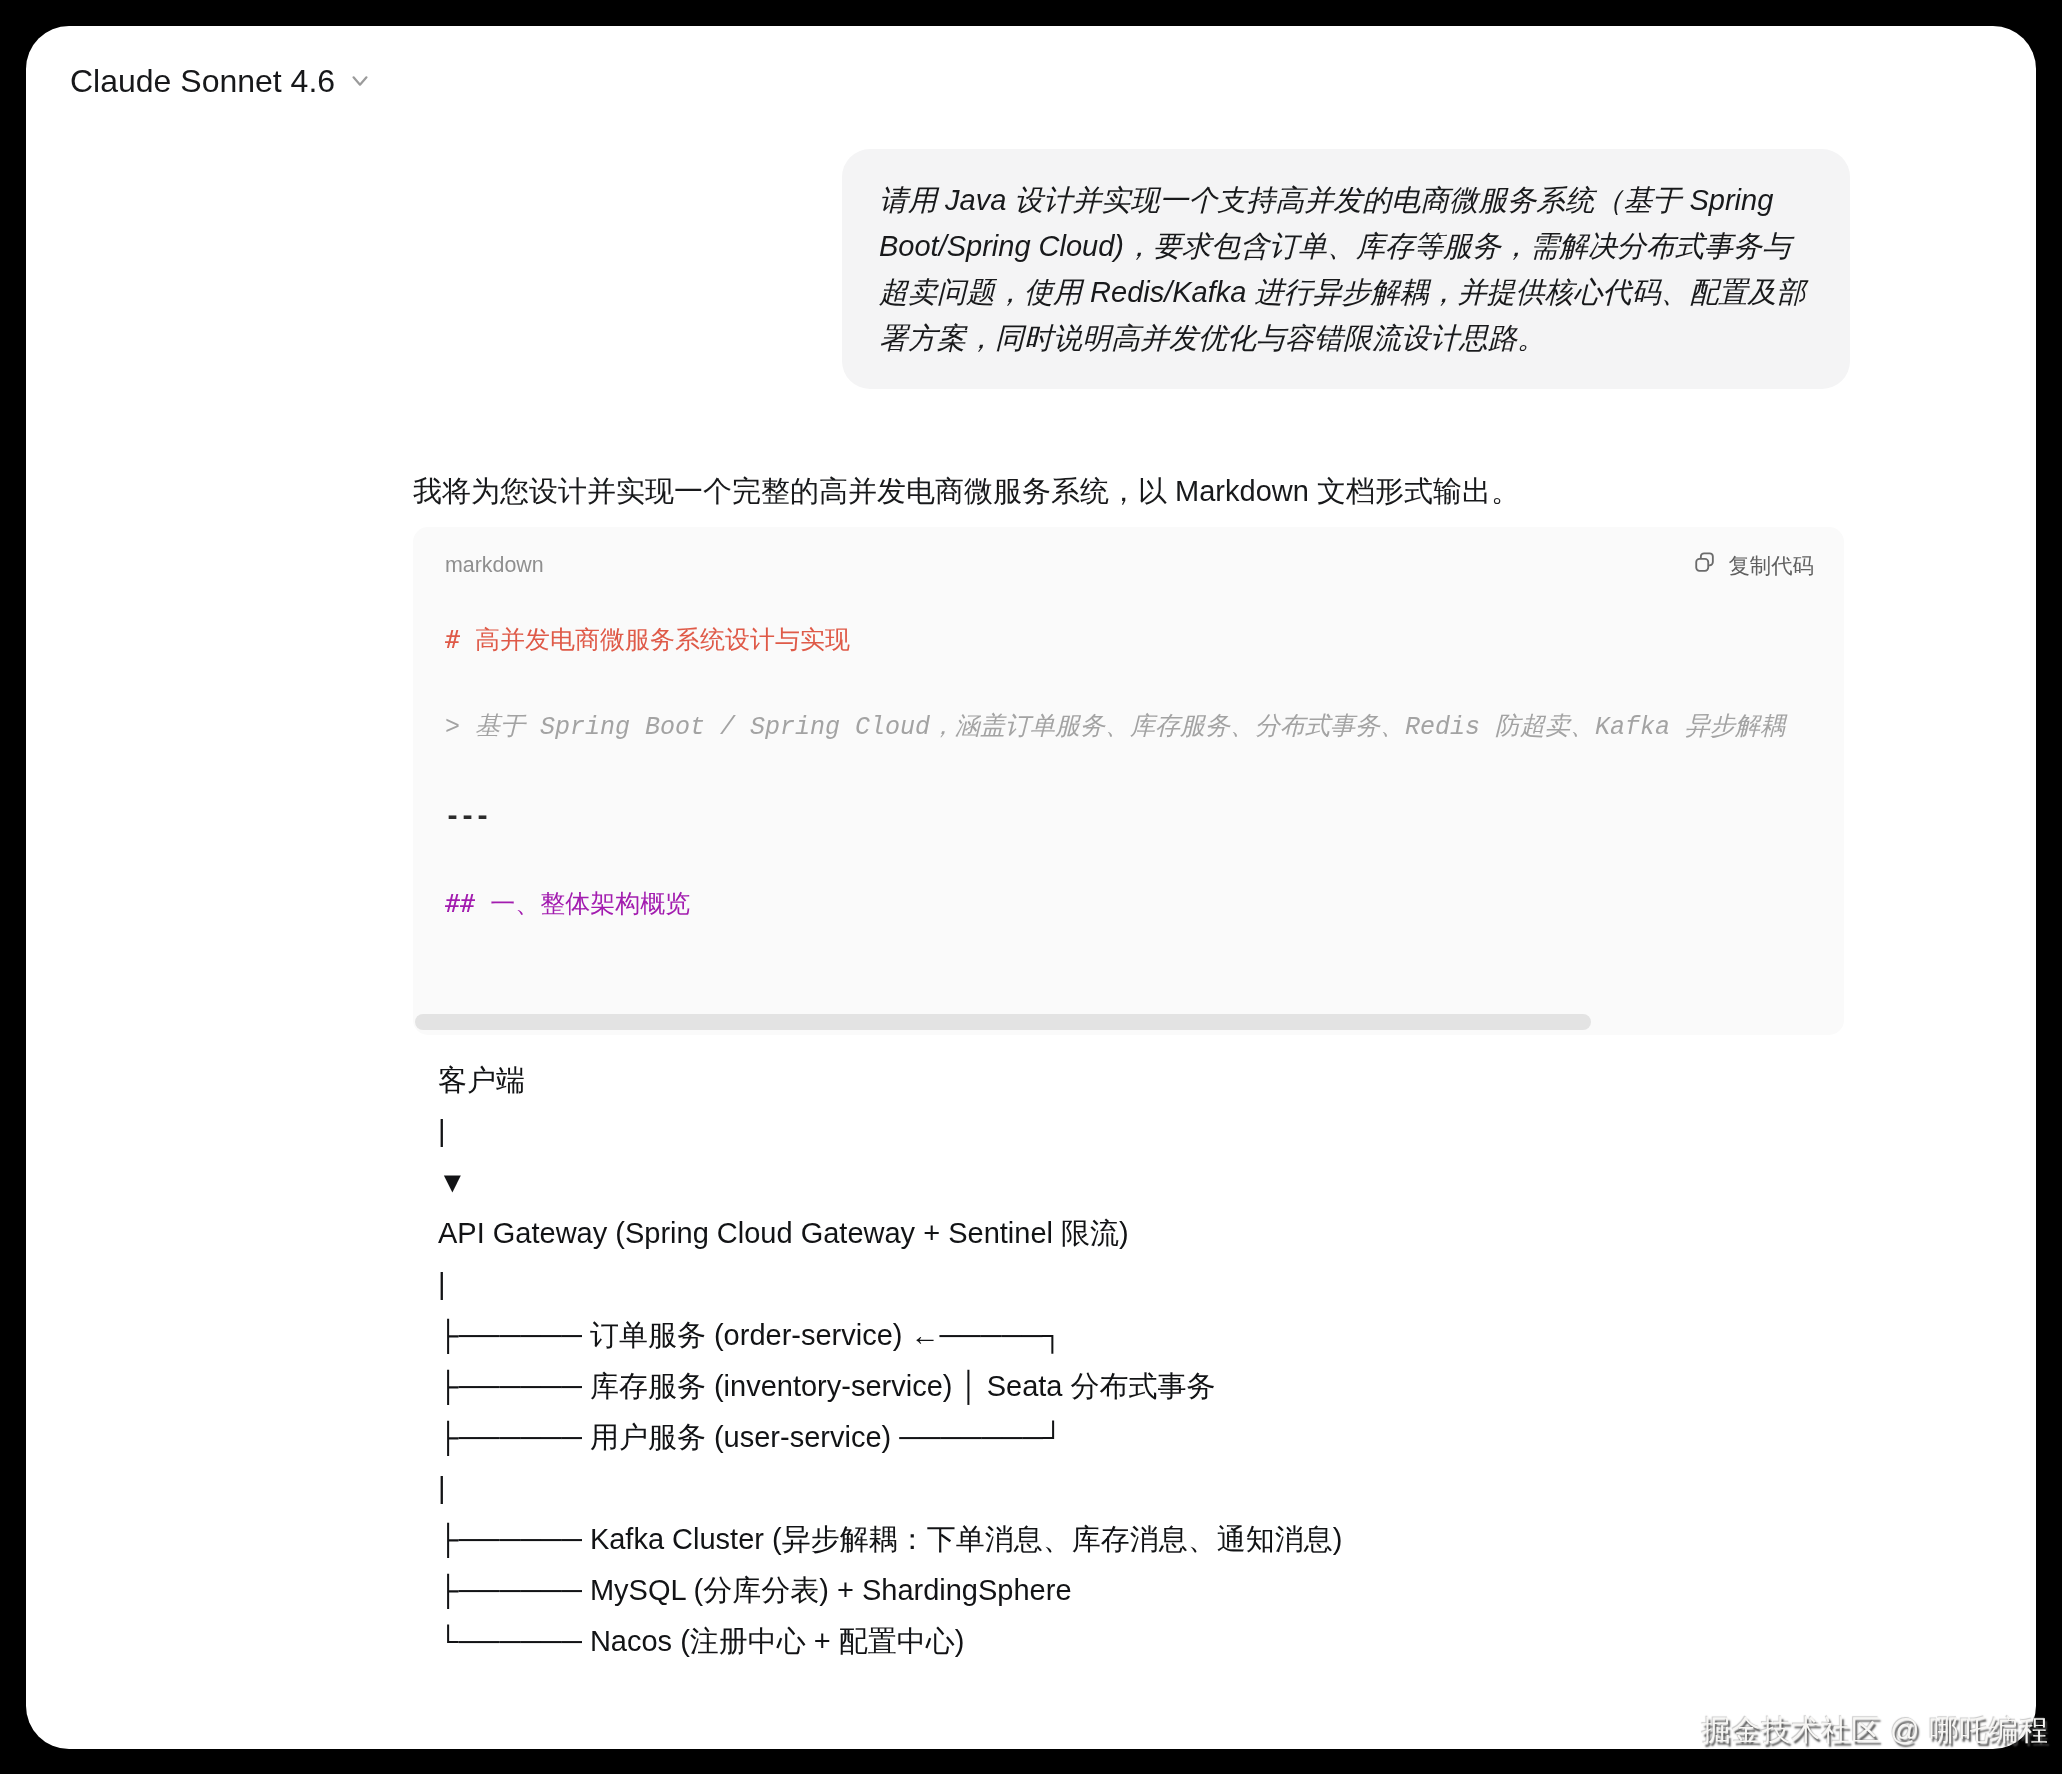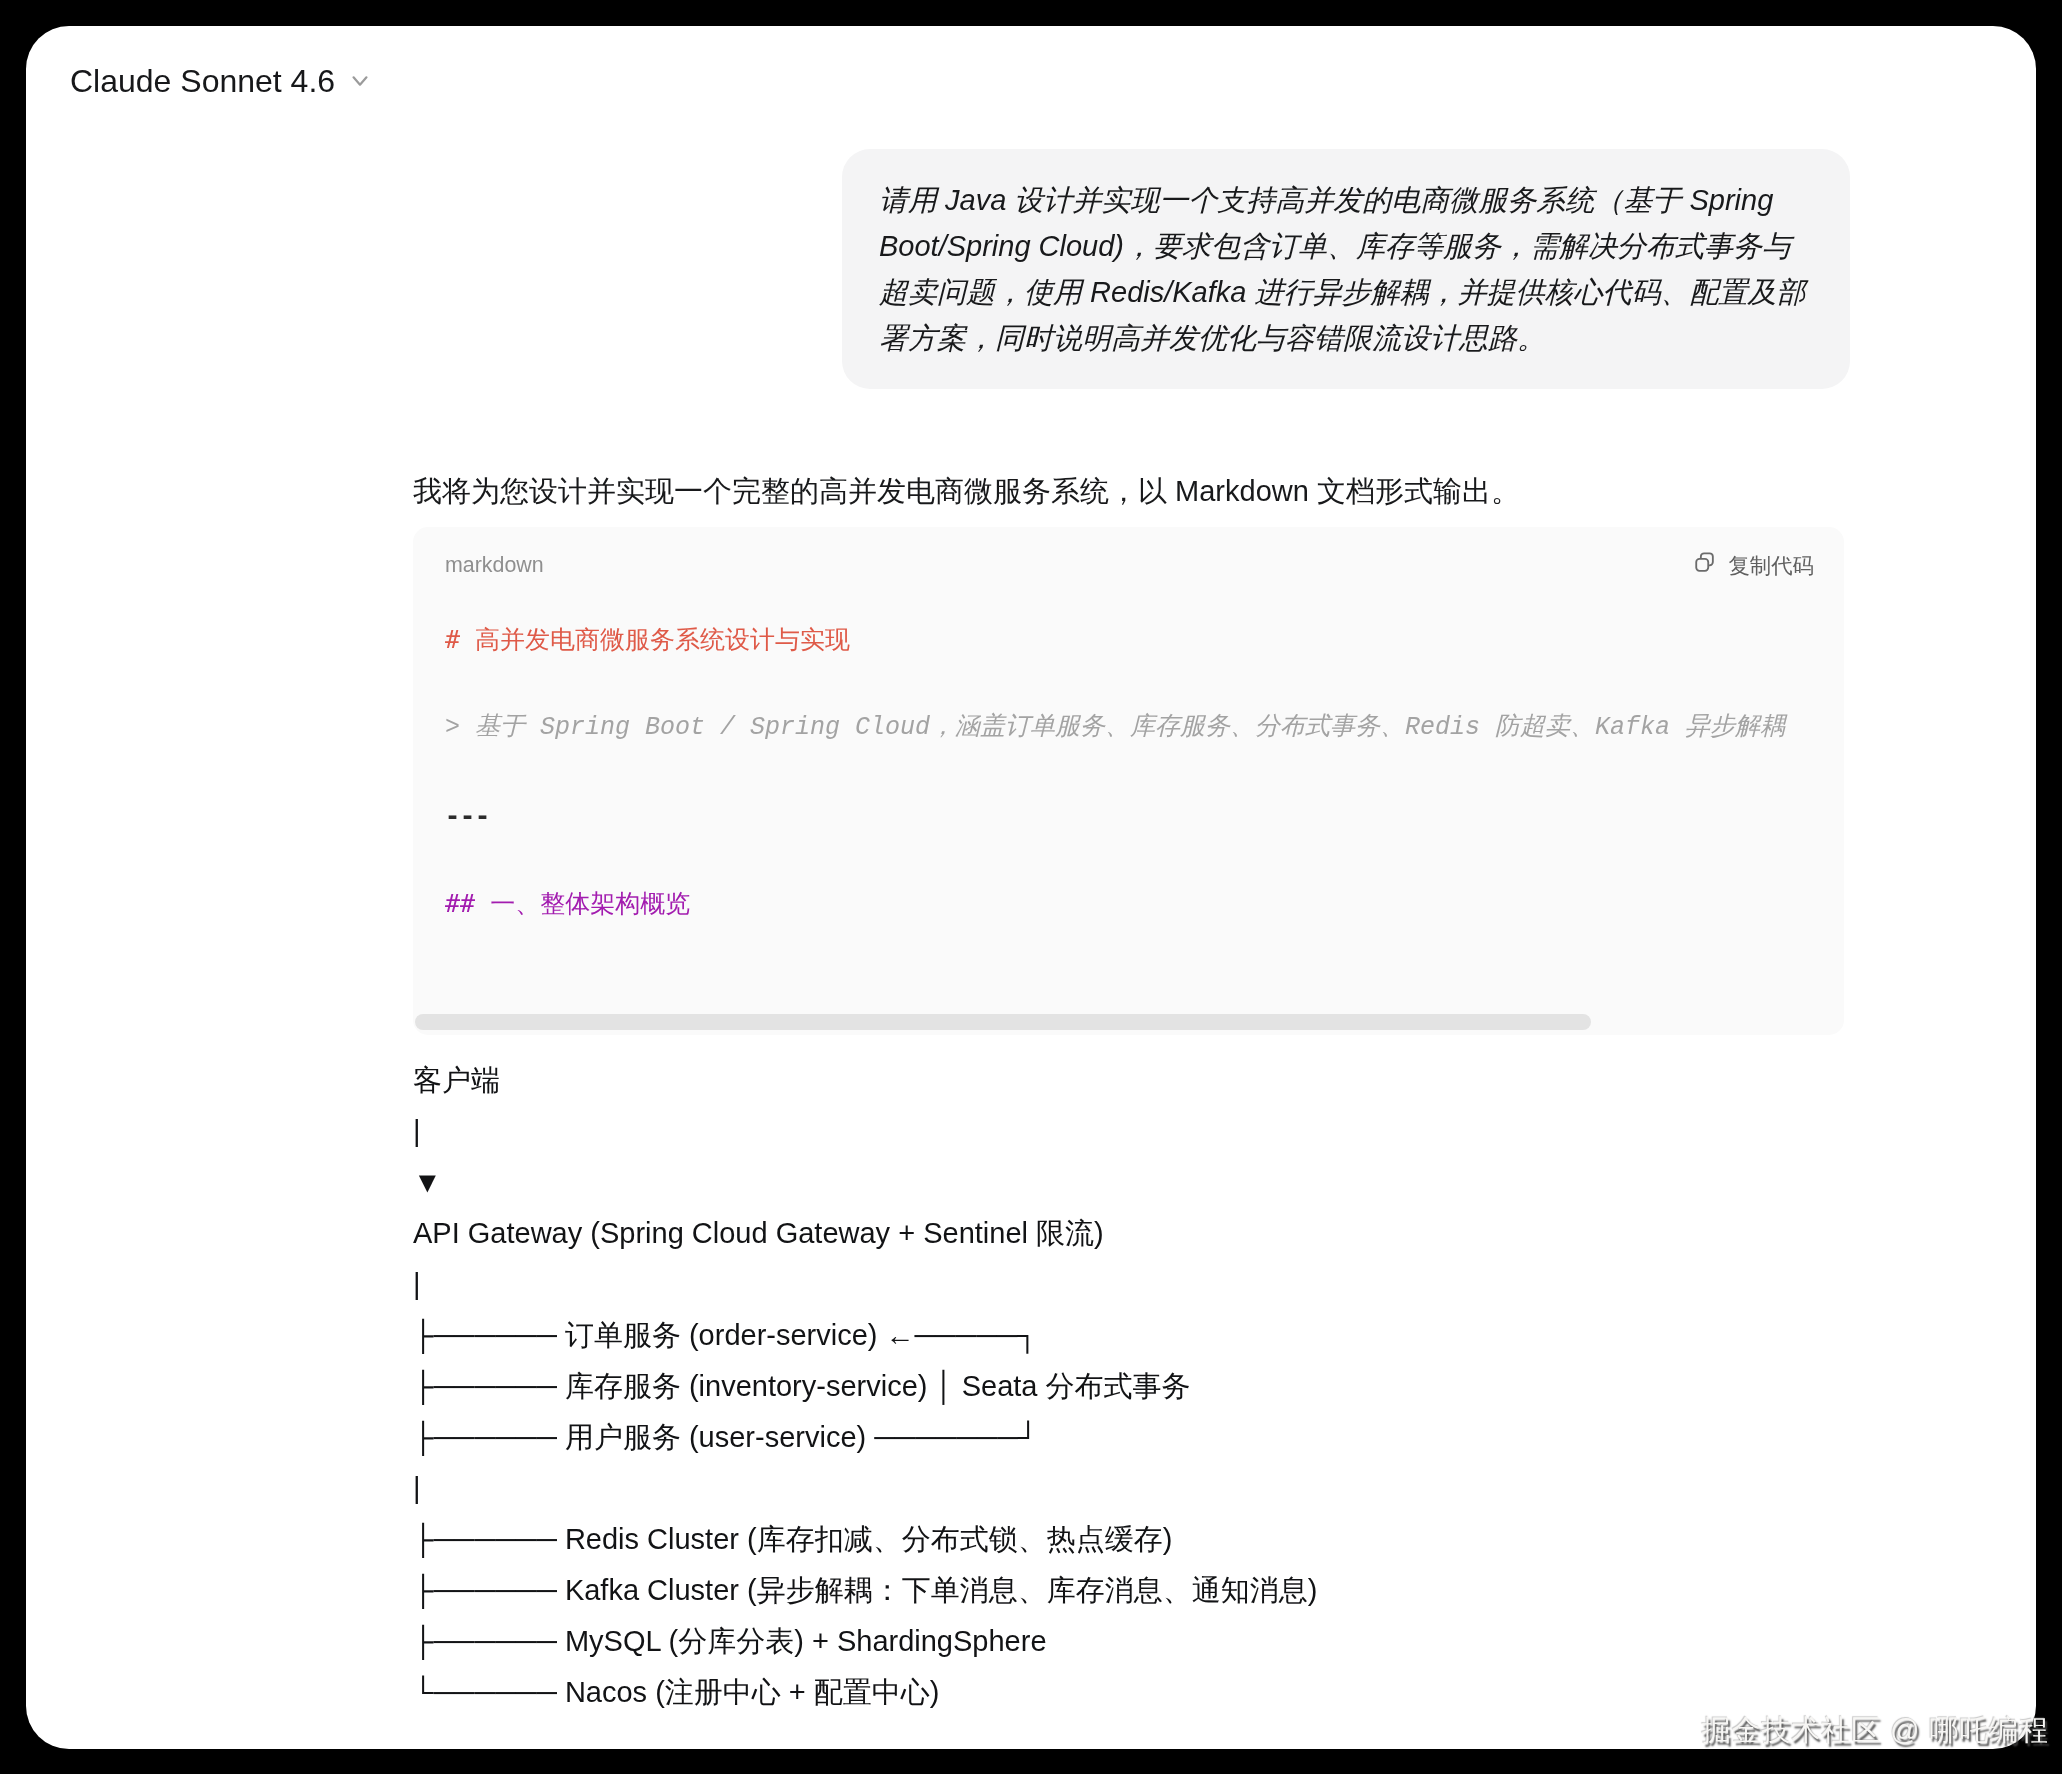--- a/index.html
+++ b/index.html
@@ -56,21 +56,21 @@
   .code-h2{color:#a21caf;}
   .hscrollbar{
     position:absolute;left:1.9px;bottom:4.7px;width:1176px;height:16px;
     border-radius:8.4px;background:#e3e3e3;cursor:pointer;
   }
   
   .arch-diagram{
     position:absolute;left:387px;top:1029px;width:1585px;
     font-size:29px;line-height:51px;color:#121315;
   }
-  .arch-line{white-space:pre;}
+  .arch-line{white-space:pre;margin-left:25px;}
   
   .watermark{
     position:absolute;right:13px;bottom:24px;z-index:5;
     font-size:29px;color:#f7f6f4;letter-spacing:0.9px;
     text-shadow:1.9px 2.8px 1.9px rgba(70,70,70,0.95), -0.9px -0.9px 0.9px rgba(120,120,120,0.4);
   }
 </style>
 </head>
 <body>
 
@@ -116,21 +116,20 @@
   <div class="arch-diagram">
     <div class="arch-line">客户端</div>
     <div class="arch-line">|</div>
     <div class="arch-line">▼</div>
     <div class="arch-line">API Gateway (Spring Cloud Gateway + Sentinel 限流)</div>
     <div class="arch-line">|</div>
     <div class="arch-line">├────── 订单服务 (order-service) ←─────┐</div>
     <div class="arch-line">├────── 库存服务 (inventory-service) │ Seata 分布式事务</div>
     <div class="arch-line">├────── 用户服务 (user-service) ───────┘</div>
     <div class="arch-line">|</div>
-    <div class="arch-line">├────── Redis Cluster (库存扣减、分布式锁、热点缓存)</div>
     <div class="arch-line">├────── Kafka Cluster (异步解耦：下单消息、库存消息、通知消息)</div>
     <div class="arch-line">├────── MySQL (分库分表) + ShardingSphere</div>
     <div class="arch-line">└────── Nacos (注册中心 + 配置中心)</div>
   </div>
 
 </div>
 
 <div class="watermark">掘金技术社区 @ 哪吒编程</div>
 
 

